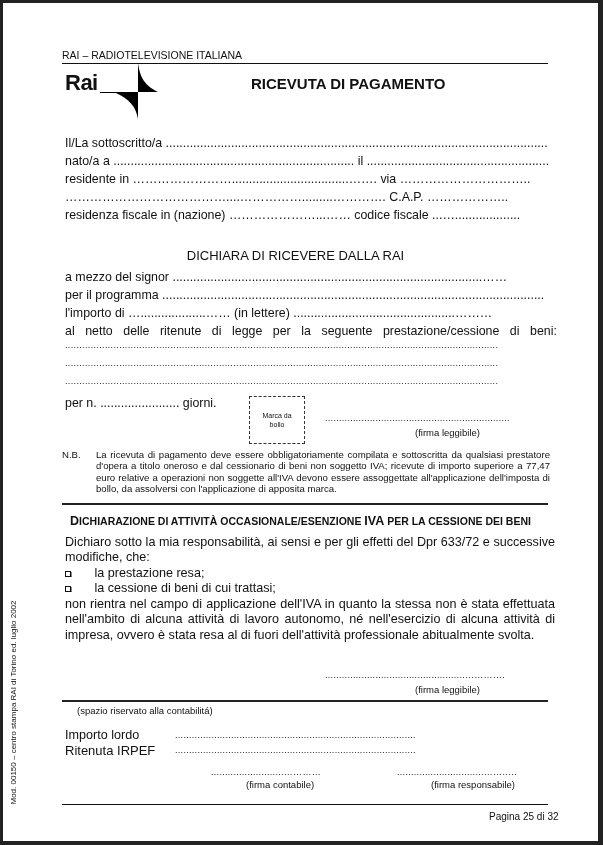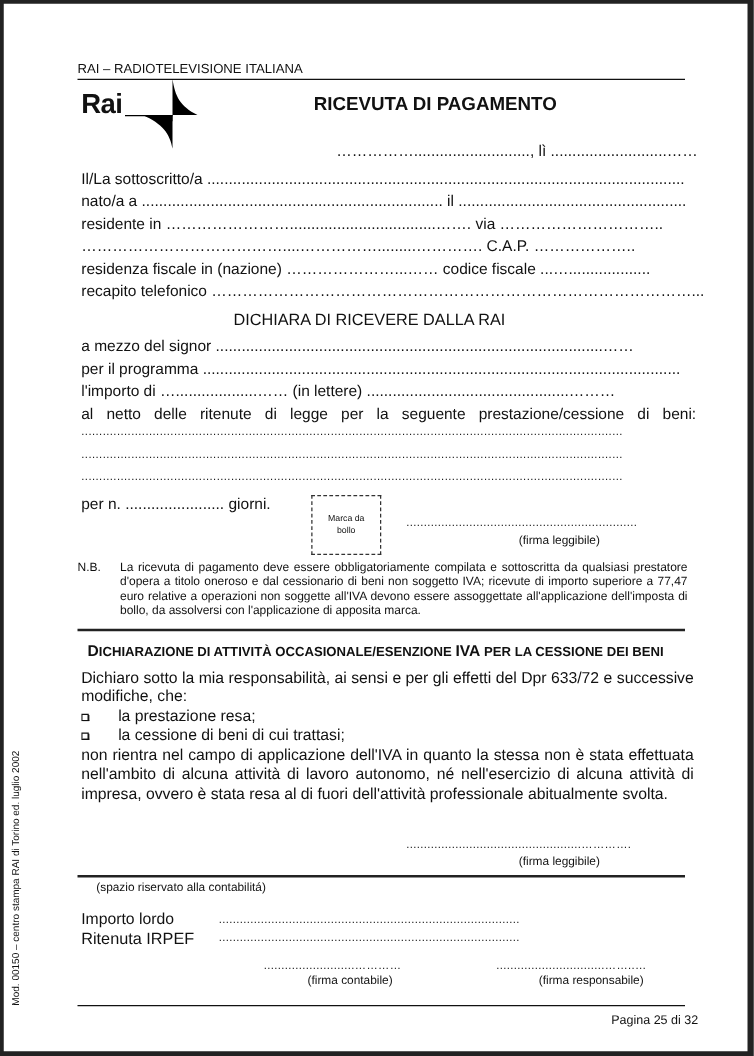--- a/index.html
+++ b/index.html
@@ -53,46 +53,39 @@
   <div class="abs logo-text">Rai</div>
   <svg class="abs logo-star" viewBox="0 0 66 56">
     <path d="M40 0 C42 14 46 22 60 29 L40 29 L40 0 Z" fill="#000"></path>
     <path d="M40 29 L40 56 C38 44 32 36 16 29 Z" fill="#000"></path>
     <path d="M16 29 C22 30 28 34 40 34 L40 29 Z" fill="#000"></path>
     <path d="M2 29 L40 29 L40 30 L2 30 Z" fill="#000"></path>
   </svg>
 
   <div class="abs title">RICEVUTA DI PAGAMENTO</div>
 
-  <div class="abs line" style="left:266px; top:111px;">
-    <span>……………...........................</span><span>, lì</span>
-    <span>...........................……</span>
-  </div>
 
   <div class="abs line justify" style="top:133px;">
     <span><span>Il/La sottoscritto/a</span> <span>...............................................................................................................</span></span>
   </div>
   <div class="abs line" style="top:151px; width:492px;">
     <span>nato/a a</span> <span>......................................................................</span>
     <span>il</span> <span>.....................................................</span>
   </div>
   <div class="abs line" style="top:169px;">
     <span>residente in</span> <span>……………………..................................…….</span>
     <span>via</span> <span>…………………………..</span>
   </div>
   <div class="abs line" style="top:187px;">
     <span>…………………………………....…………….........………….</span>
     <span>C.A.P.</span> <span>………………..</span>
   </div>
   <div class="abs line" style="top:205px;">
     <span>residenza fiscale in (nazione)</span> <span>…………………...……</span>
     <span>codice fiscale</span> <span>...…...................</span>
-  </div>
-  <div class="abs line" style="top:223px;">
-    <span>recapito telefonico</span> <span>…………………………………………………………………………………...</span>
   </div>
 
   <div class="abs sec-title" style="top:245px;">DICHIARA DI RICEVERE DALLA RAI</div>
 
   <div class="abs line" style="top:267px;">
     <span>a mezzo del signor</span> <span>..........................................................................................……</span>
   </div>
   <div class="abs line" style="top:303px;">
     <span>l'importo di</span> <span>…...................……</span>
     <span>(in lettere)</span> <span>...............................................………</span>

